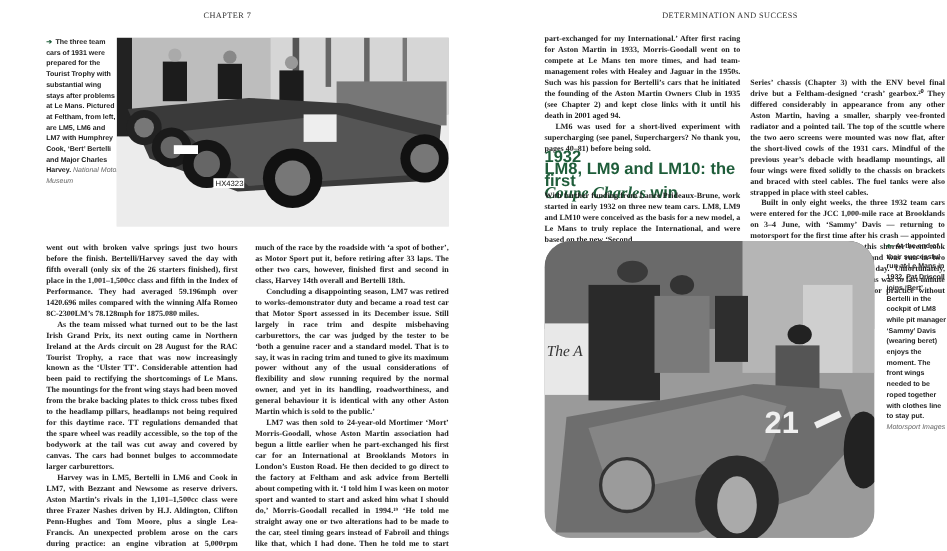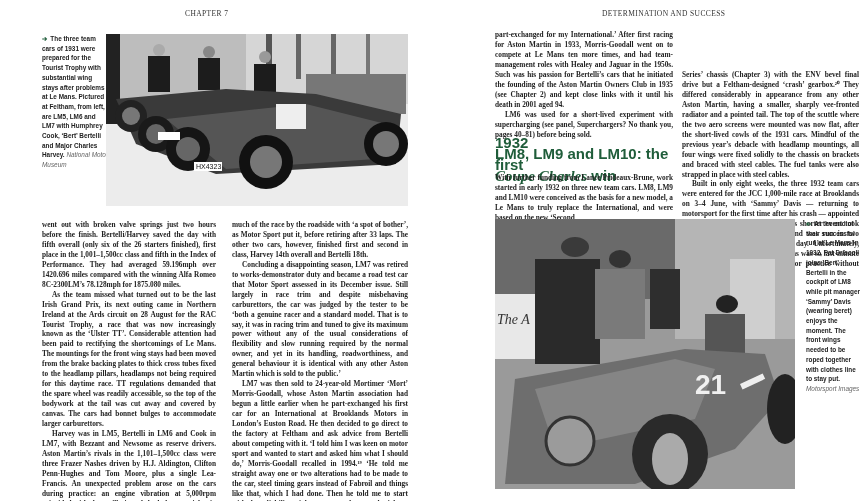--- a/index.html
+++ b/index.html
@@ -91,21 +91,21 @@
 
 <div class="body-col" style="left:495px; top:173px; width:178px;">
   <p class="noindent">With further funding from Lance Prideaux-Brune, work started in early 1932 on three new team cars. LM8, LM9 and LM10 were conceived as the basis for a new model, a Le Mans to truly replace the International, and were based on the new ‘Second</p>
 </div>
 
 <div class="body-col" style="left:682px; top:30px; width:177px;margin-top:40px;">
   <p class="noindent">Series’ chassis (Chapter 3) with the ENV bevel final drive but a Feltham-designed ‘crash’ gearbox.²⁰ They differed considerably in appearance from any other Aston Martin, having a smaller, sharply vee-fronted radiator and a pointed tail. The top of the scuttle where the two aero screens were mounted was now flat, after the short-lived cowls of the 1931 cars. Mindful of the previous year’s debacle with headlamp mountings, all four wings were fixed solidly to the chassis on brackets and braced with steel cables. The fuel tanks were also strapped in place with steel cables.</p>
   <p>Built in only eight weeks, the three 1932 team cars were entered for the JCC 1,000-mile race at Brooklands on 3–4 June, with ‘Sammy’ Davis — returning to motorsport for the first time after his crash — appointed pit manager. For this one year, this shorter event took the place of the Double Twelve and was run in two halves from 10am to 5pm each day. Unfortunately, completion of the new Aston Martins was so last-minute that they arrived at the circuit for practice without having turned</p>
 </div>
 
-<div class="photo" style="left:495px; top:219px; width:300px; height:270px;">
+<div class="photo" style="left:495px; top:219px; width:300px; height:270px;border-radius:24px;">
   <svg viewBox="0 0 300 270" preserveAspectRatio="none">
     <rect width="300" height="270" fill="#9a9a9a"></rect>
     <rect x="0" y="0" width="300" height="80" fill="#6a6a6a"></rect>
     <rect x="180" y="0" width="120" height="120" fill="#b5b5b5"></rect>
     <rect x="0" y="75" width="55" height="65" fill="#e8e8e8"></rect>
     <text x="2" y="105" font-size="14" font-style="italic" font-family="Liberation Serif, serif" fill="#333">The A</text>
 
     <rect x="40" y="40" width="65" height="105" fill="#2a2a2a"></rect>
       <ellipse cx="80" cy="28" rx="14" ry="10" fill="#3a3a3a"></ellipse>
     <rect x="100" y="50" width="50" height="70" fill="#7a7a7a"></rect>

